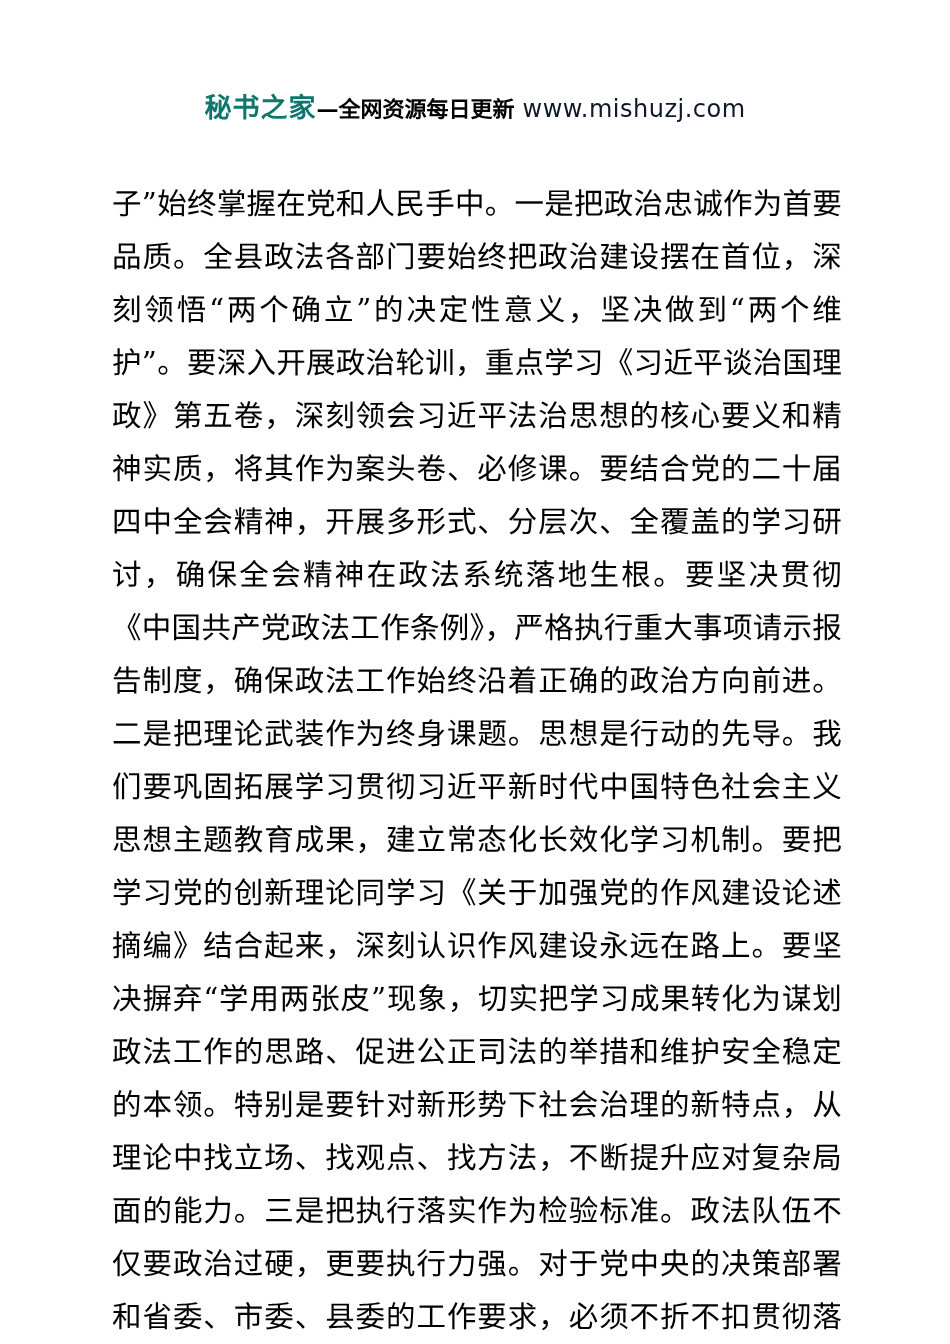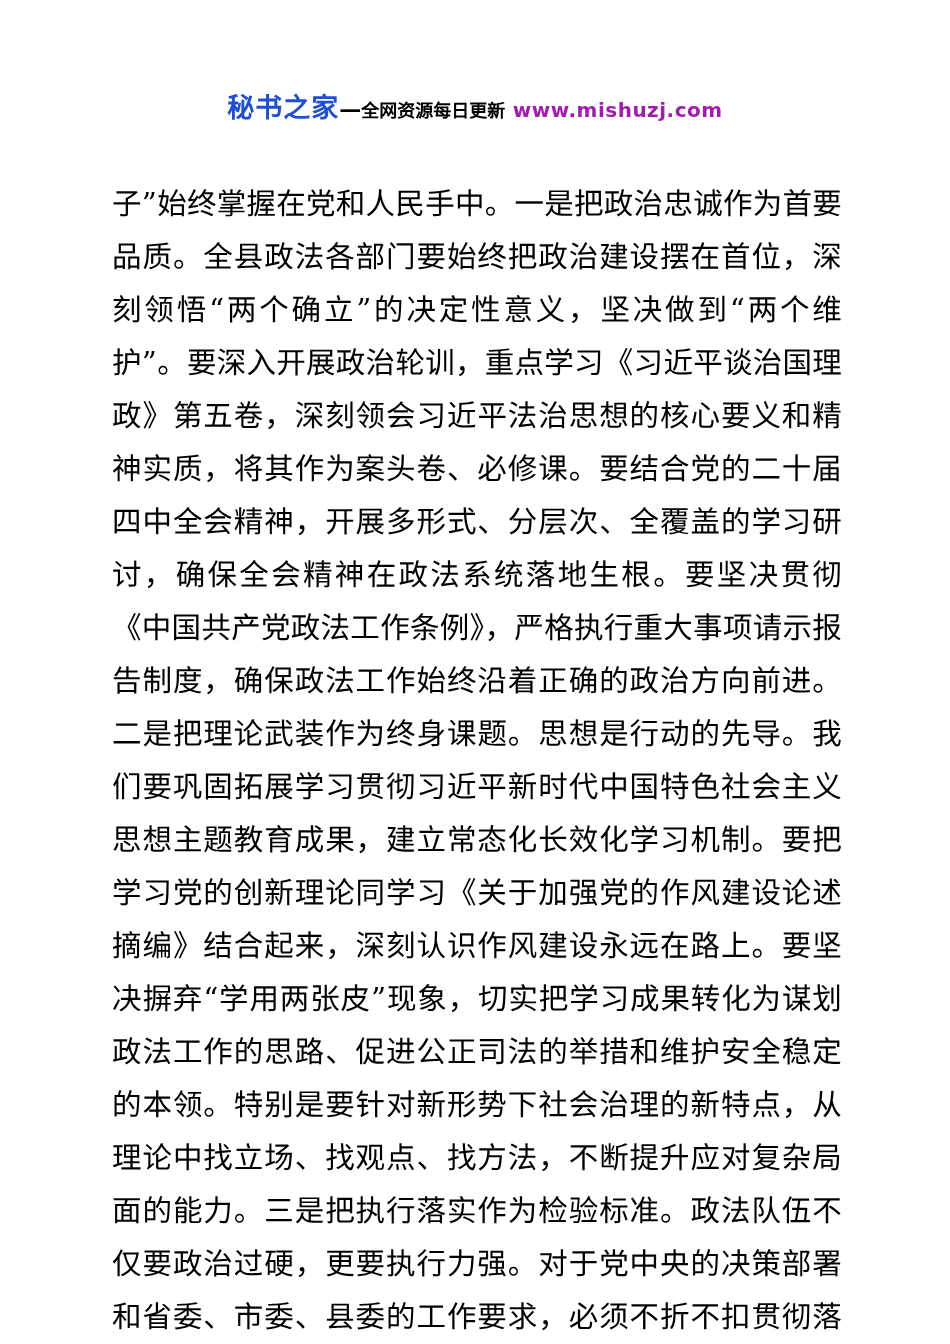--- a/index.html
+++ b/index.html
@@ -26,37 +26,37 @@
     position: absolute;
     top: 86px;
     left: 0;
     width: 950px;
     text-align: center;
     white-space: nowrap;
   }
   .header-brand {
     font-size: 27px;
     font-weight: bold;
-    color: #1d4ed8;
+    color: #0f766e;
     letter-spacing: 1px;
   }
   .header-sep {
     font-size: 22px;
     font-weight: bold;
     color: #000000;
   }
   .header-tag {
-    font-size: 18px;
+    font-size: 22px;
     font-weight: bold;
     color: #000000;
   }
   .header-url {
-    font-size: 20px;
-    font-weight: bold;
-    color: #a21caf;
+    font-size: 24px;
+    font-weight: normal;
+    color: #0f172a;
     letter-spacing: 0.5px;
   }
   .body-text {
     position: absolute;
     top: 178px;
     left: 112px;
     width: 730px;
     font-size: 29.5px;
     line-height: 53px;
     text-align: justify;

